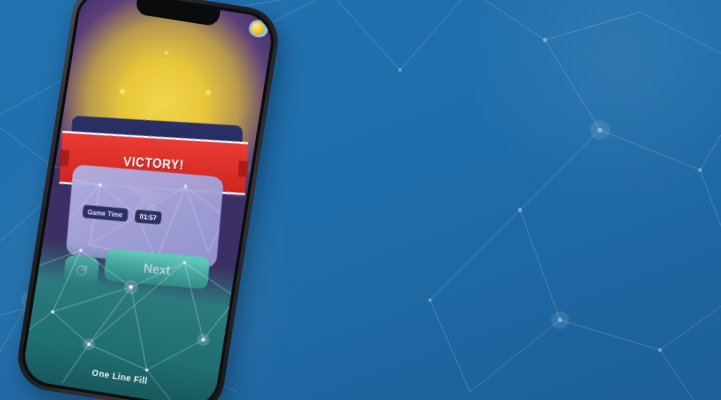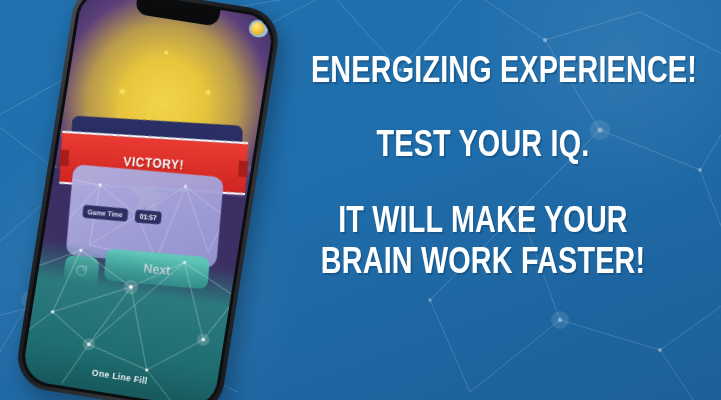--- a/index.html
+++ b/index.html
@@ -260,26 +260,20 @@
       <circle cx="400" cy="70" r="1.8"></circle>
     </g>
     <g fill="rgba(255,255,255,0.10)">
       <circle cx="70" cy="180" r="11"></circle>
       <circle cx="30" cy="300" r="9"></circle>
       <circle cx="600" cy="130" r="10"></circle>
       <circle cx="560" cy="320" r="9"></circle>
     </g>
   </svg>
 
-  <div class="copy">
-    <div class="hl hl-1">ENERGIZING EXPERIENCE!</div>
-    <div class="hl hl-2">TEST YOUR IQ.</div>
-    <div class="hl hl-3">IT WILL MAKE YOUR</div>
-    <div class="hl hl-4">BRAIN WORK FASTER!</div>
-  </div>
 
   <div id="phone-wrap">
     <div class="phone-body">
       <div class="phone-inner">
         <div class="screen">
 
           <div class="sun">
             <div class="ray" style="transform:rotate(-78deg)"></div>
             <div class="ray" style="transform:rotate(-66deg)"></div>
             <div class="ray" style="transform:rotate(-54deg)"></div>

